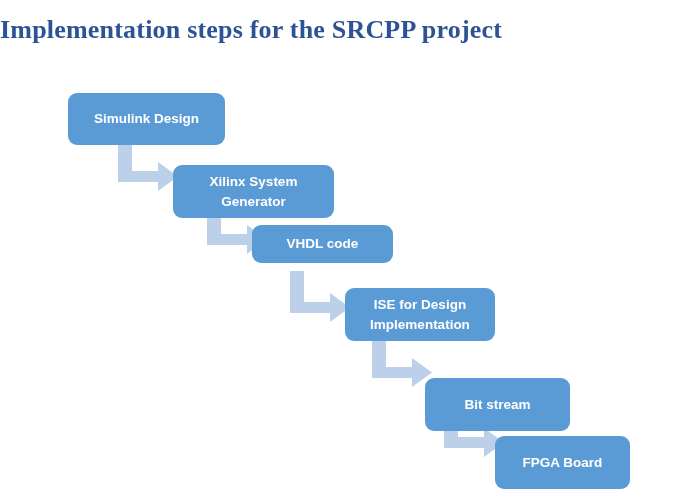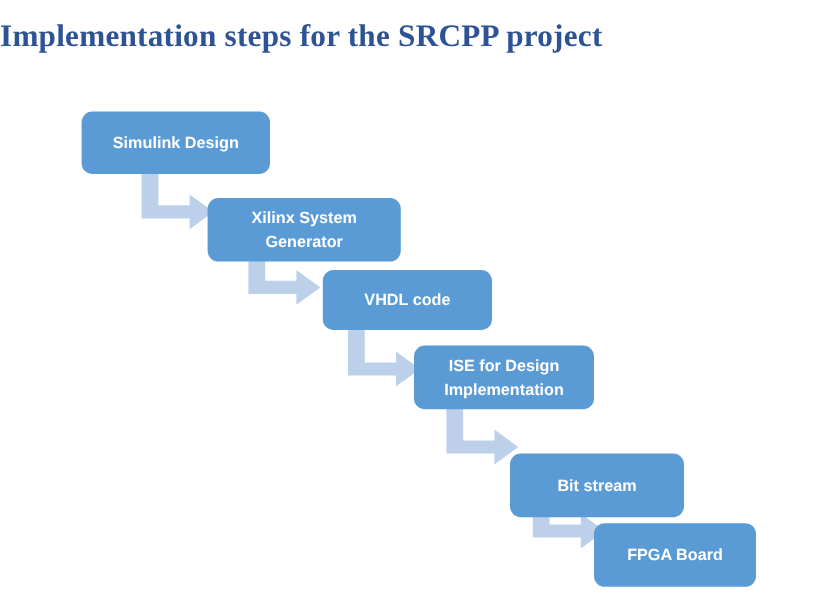--- a/index.html
+++ b/index.html
@@ -95,21 +95,21 @@
   </div>
 
   <div class="flow-box" style="left:68px; top:93px; width:157px; height:52px;">
     <span class="box-label">Simulink Design</span>
   </div>
 
   <div class="flow-box" style="left:173px; top:155px; width:161px; height:53px;margin-top:10px;">
     <span class="box-label">Xilinx System Generator</span>
   </div>
 
-  <div class="flow-box" style="left:269px; top:225px; width:141px; height:50px;">
+  <div class="flow-box" style="left:252px; top:225px; width:141px; height:38px;">
     <span class="box-label">VHDL code</span>
   </div>
 
   <div class="flow-box" style="left:345px; top:288px; width:150px; height:53px;">
     <span class="box-label">ISE for Design Implementation</span>
   </div>
 
   <div class="flow-box" style="left:425px; top:378px; width:145px; height:53px;">
     <span class="box-label">Bit stream</span>
   </div>

